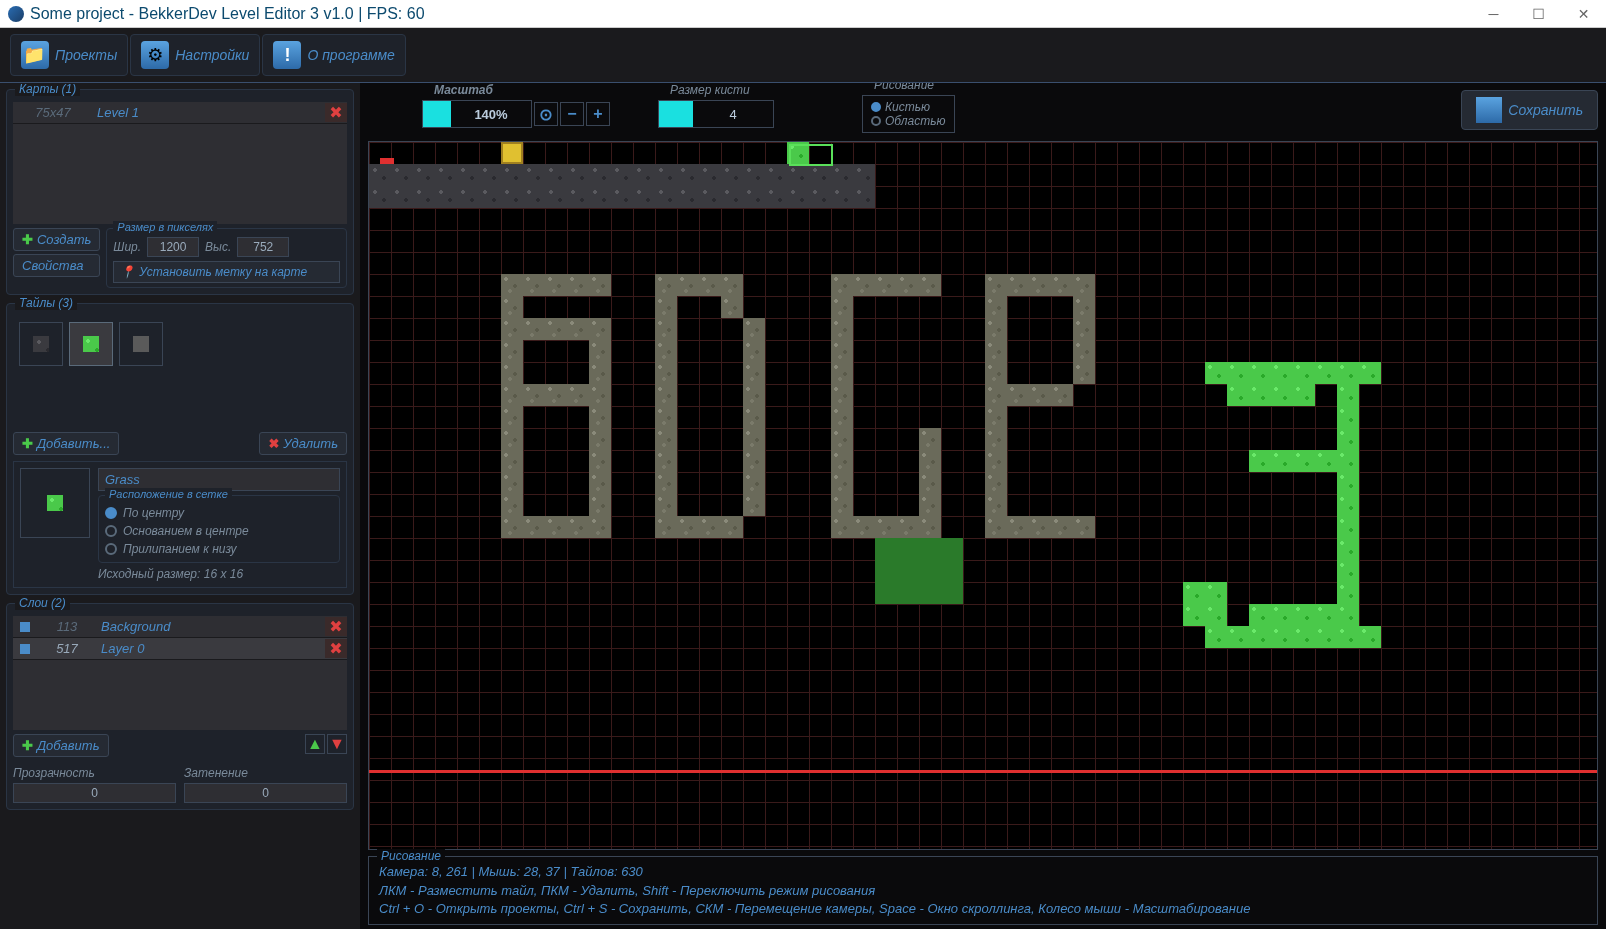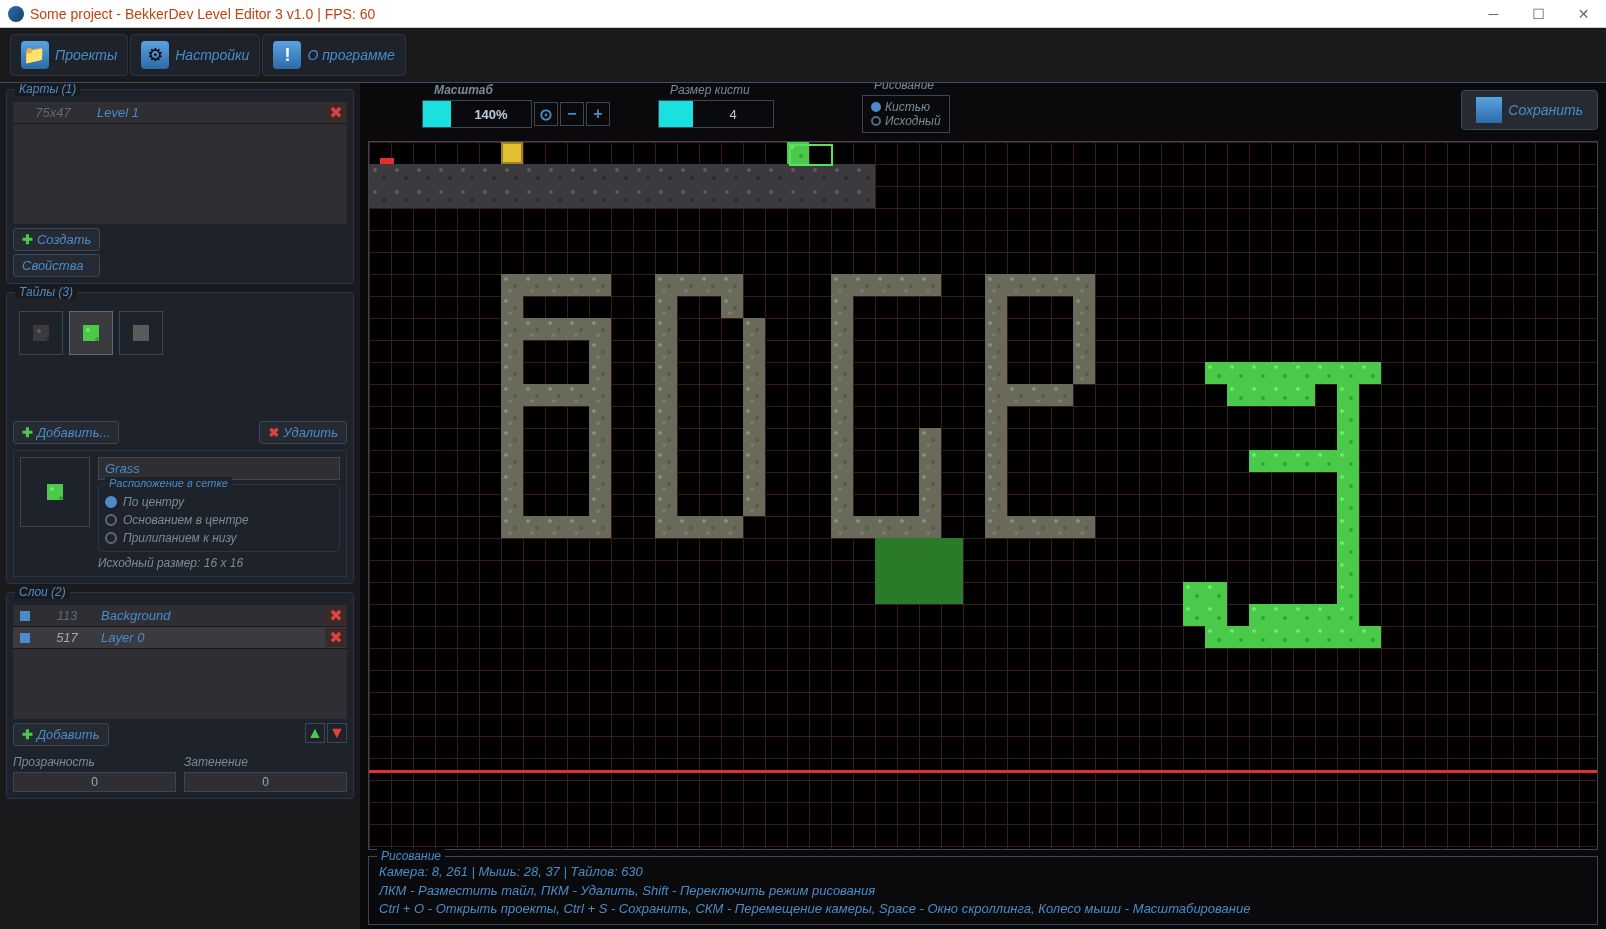--- a/index.html
+++ b/index.html
@@ -1,19 +1,19 @@
 <!DOCTYPE html>
 <html><head>
 <meta charset="utf-8">
 <style>
 * { margin:0; padding:0; box-sizing:border-box; font-family:Arial,sans-serif; }
 body { background:#fff; width:1606px; height:929px; overflow:hidden; }
 .titlebar { height:28px; background:#fff; border-bottom:1px solid #ccc; display:flex; align-items:center; padding:0 8px; position:relative; }
 .titlebar .icon { width:16px; height:16px; background:linear-gradient(135deg,#2a6db3,#1a3d66); border-radius:50%; margin-right:6px; }
-.titlebar .title { color:#c2410c; font-size:14px; }
+.titlebar .title { color:#0c4a6e; font-size:16px; }
 .winbtns { position:absolute; right:0; top:0; display:flex; }
 .winbtn { width:45px; height:28px; display:flex; align-items:center; justify-content:center; color:#666; font-size:14px; cursor:pointer; }
 
 .app { background:#1a1a1d; height:901px; display:flex; flex-direction:column; }
 .toolbar { height:55px; background:#1a1a1d; border-bottom:1px solid #3a4f6e; display:flex; align-items:center; padding:0 10px; gap:2px; }
 .tbtn { display:flex; align-items:center; gap:6px; padding:6px 10px; border:1px solid #2a3545; border-radius:4px; background:#1e222a; cursor:pointer; }
 .tbtn .ico { width:28px; height:28px; border-radius:4px; display:flex; align-items:center; justify-content:center; font-size:18px; }
 .tbtn span { color:#4a8cc9; font-style:italic; font-size:14px; }
 .folder-ico { background:linear-gradient(#5aa3e0,#2d6aa8); }
 .gear-ico { background:linear-gradient(#5aa3e0,#2d6aa8); border-radius:50%; }
@@ -165,20 +165,33 @@
           </div>
           <div class="maplist"></div>
           <div style="display:flex;gap:6px;margin-top:4px;">
             <div style="display:flex;flex-direction:column;gap:3px;">
               <div class="btn">
                   <span class="plus">✚</span>
                   <span>Создать</span>
                 </div>
               <div class="btn">
                   <span>Свойства</span>
+                </div>
+            </div>
+            <div class="subpanel">
+              <div class="subpanel-title">Размер в пикселях</div>
+              <div class="dimrow">
+                <label>Шир.</label>
+                <div class="val">1200</div>
+                <label>Выс.</label>
+                <div class="val">752</div>
+              </div>
+              <div class="markbtn">
+                  <span class="pin">📍</span>
+                  <span>Установить метку на карте</span>
                 </div>
             </div>
           </div>
         </div>
       </div>
 
       <div class="panel">
         <div class="panel-title">Тайлы (3)</div>
         <div class="panel-body">
           <div class="tilegrid">
@@ -302,21 +315,21 @@
 
         <div class="drawwrap">
           <div class="mb-title">Рисование</div>
           <div class="drawbox">
             <div class="drawopt sel">
                 <div class="dot"></div>
                 <span>Кистью</span>
               </div>
             <div class="drawopt">
                 <div class="dot"></div>
-                <span>Исходный</span>
+                <span>Областью</span>
               </div>
           </div>
         </div>
 
         <div class="savebtn">
           <div class="floppy"></div>
           <span>Сохранить</span>
         </div>
       </div>
 

